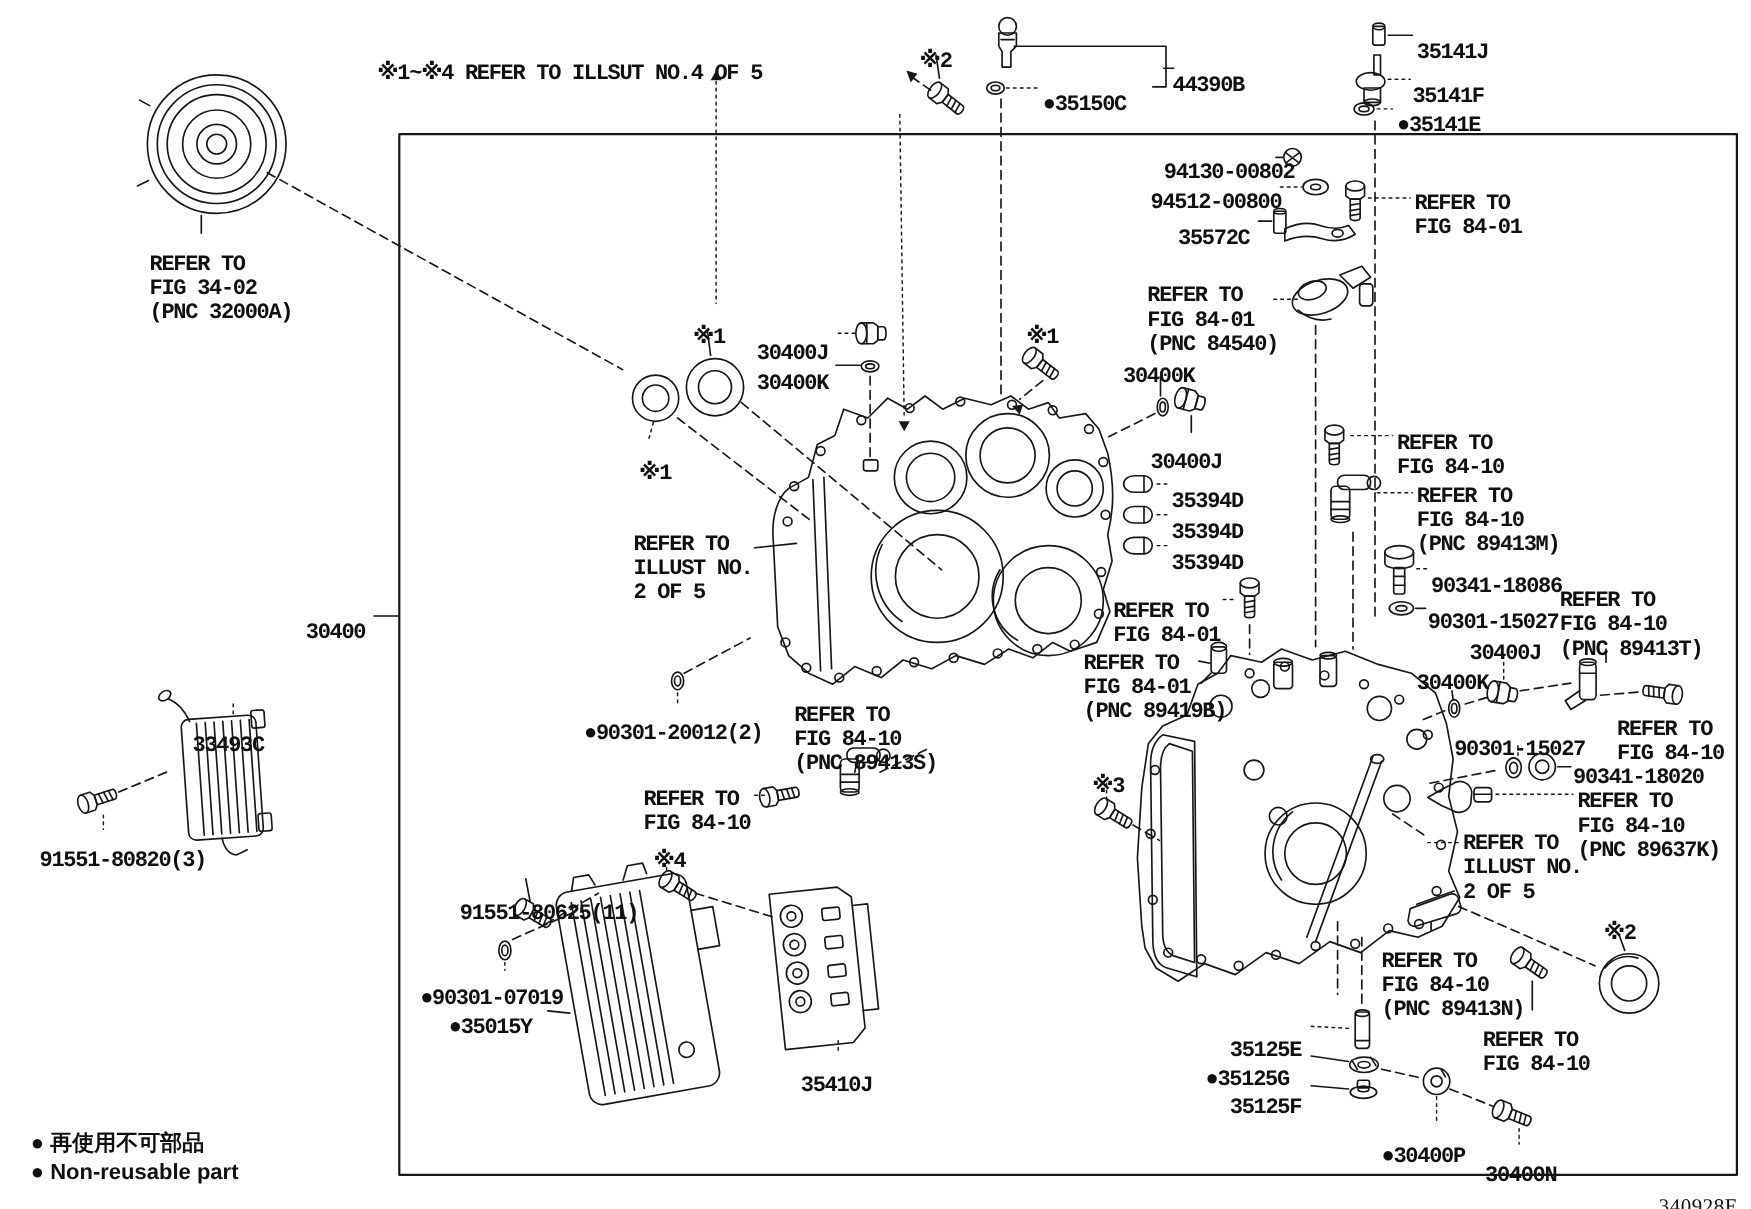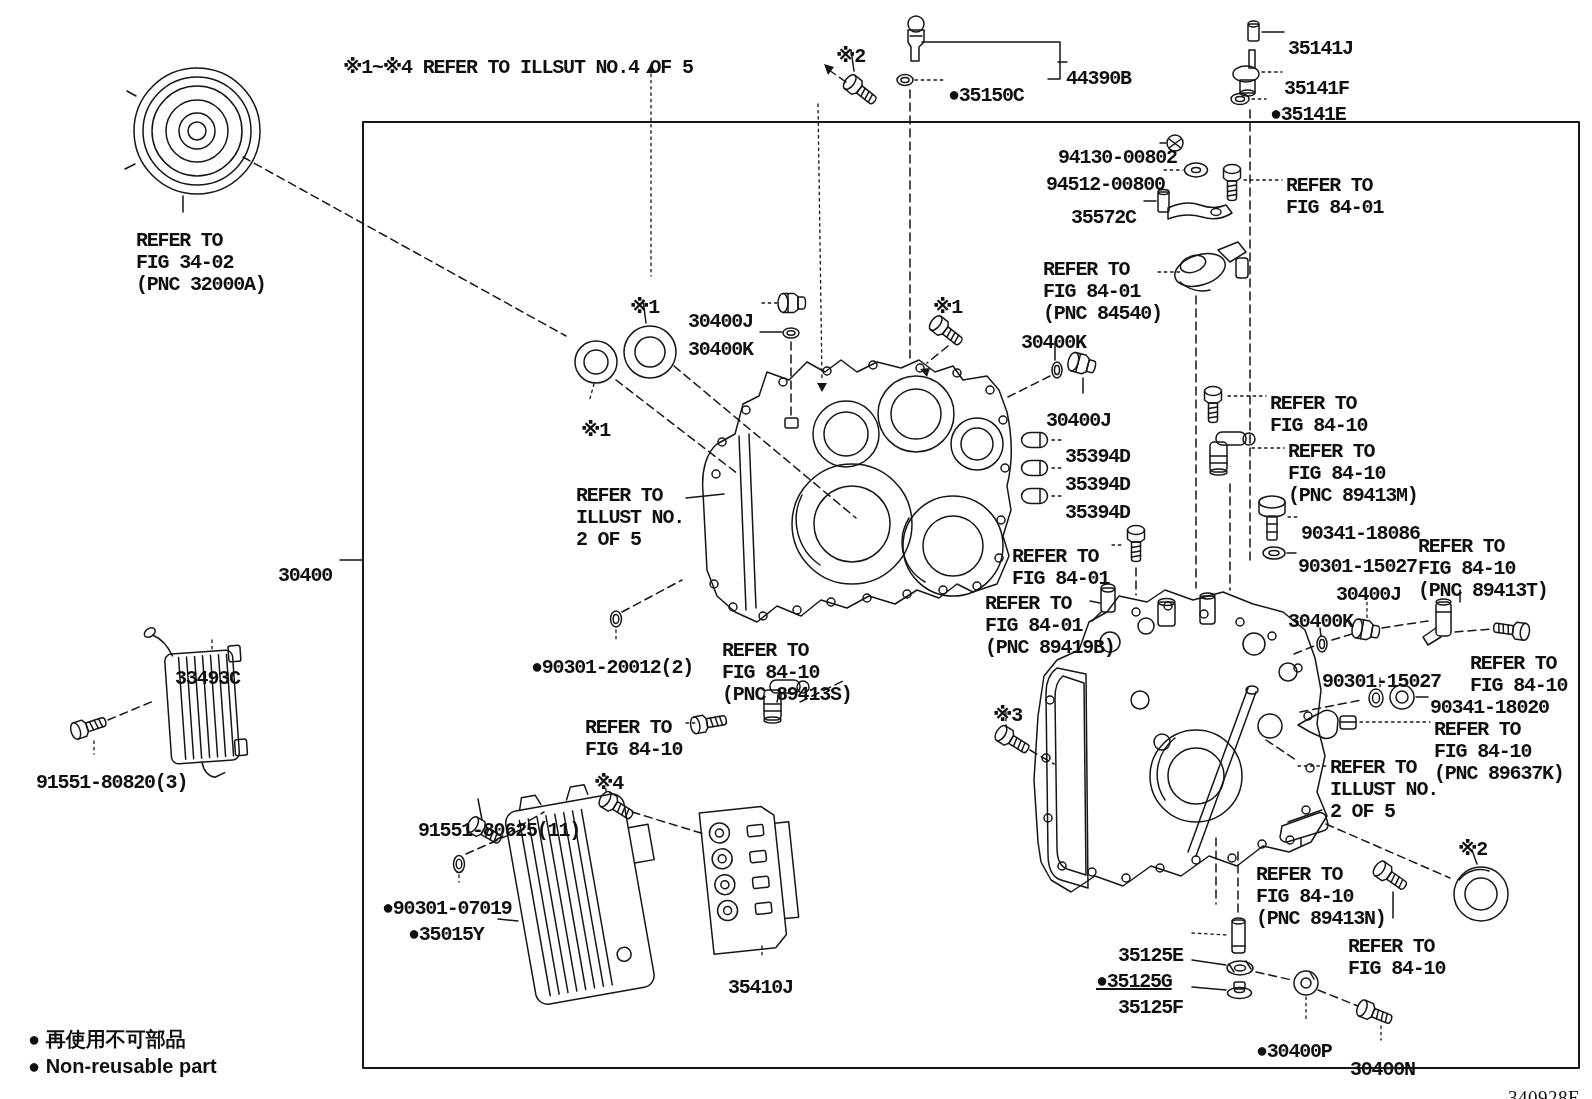--- a/index.html
+++ b/index.html
@@ -506,21 +506,21 @@
     <div class="lbl" style="left: 1322px; top: 655px;"><div>90301-15027</div></div>
     <div class="lbl" style="left: 1430px; top: 681px;"><div>90341-18020</div></div>
     <div class="lbl" style="left: 1434px; top: 703px;"><div>REFER TO</div><div>FIG 84-10</div><div>(PNC 89637K)</div></div>
     <div class="lbl" style="left: 1330px; top: 741px;"><div>REFER TO</div><div>ILLUST NO.</div><div>2 OF 5</div></div>
     <div class="lbl" style="left: 418px; top: 780px; margin-top: 24px;"><div>91551-80625(11)</div></div>
     <div class="lbl" style="left: 594px; top: 757px;"><div>※4</div></div>
     <div class="lbl" style="left: 382px; top: 882px;"><div>●90301-07019</div></div>
     <div class="lbl" style="left: 408px; top: 908px;"><div>●35015Y</div></div>
     <div class="lbl" style="left: 728px; top: 961px;"><div>35410J</div></div>
     <div class="lbl" style="left: 1118px; top: 929px;"><div>35125E</div></div>
-    <div class="lbl" style="left: 1096px; top: 955px; text-decoration: underline;"><div>●35125G</div></div>
+    <div class="lbl" style="left: 1096px; top: 955px;"><div>●35125G</div></div>
     <div class="lbl" style="left: 1118px; top: 981px;"><div>35125F</div></div>
     <div class="lbl" style="left: 1256px; top: 848px;"><div>REFER TO</div><div>FIG 84-10</div><div>(PNC 89413N)</div></div>
     <div class="lbl" style="left: 1348px; top: 920px;"><div>REFER TO</div><div>FIG 84-10</div></div>
     <div class="lbl" style="left: 1470px; top: 637px;"><div>REFER TO</div><div>FIG 84-10</div></div>
     <div class="lbl" style="left: 1458px; top: 823px;"><div>※2</div></div>
     <div class="lbl" style="left: 1256px; top: 1025px;"><div>●30400P</div></div>
     <div class="lbl" style="left: 1350px; top: 1043px;"><div>30400N</div></div>
     <div class="lbl" style="left: 136px; top: 214px;"><div>REFER TO</div><div>FIG 34-02</div><div>(PNC 32000A)</div></div>
     <div class="lbl sans" style="left: 28px; top: 1012px;"><div>● 再使用不可部品</div></div>
     <div class="lbl sans" style="left: 28px; top: 1039px;"><div>● Non-reusable part</div></div>

